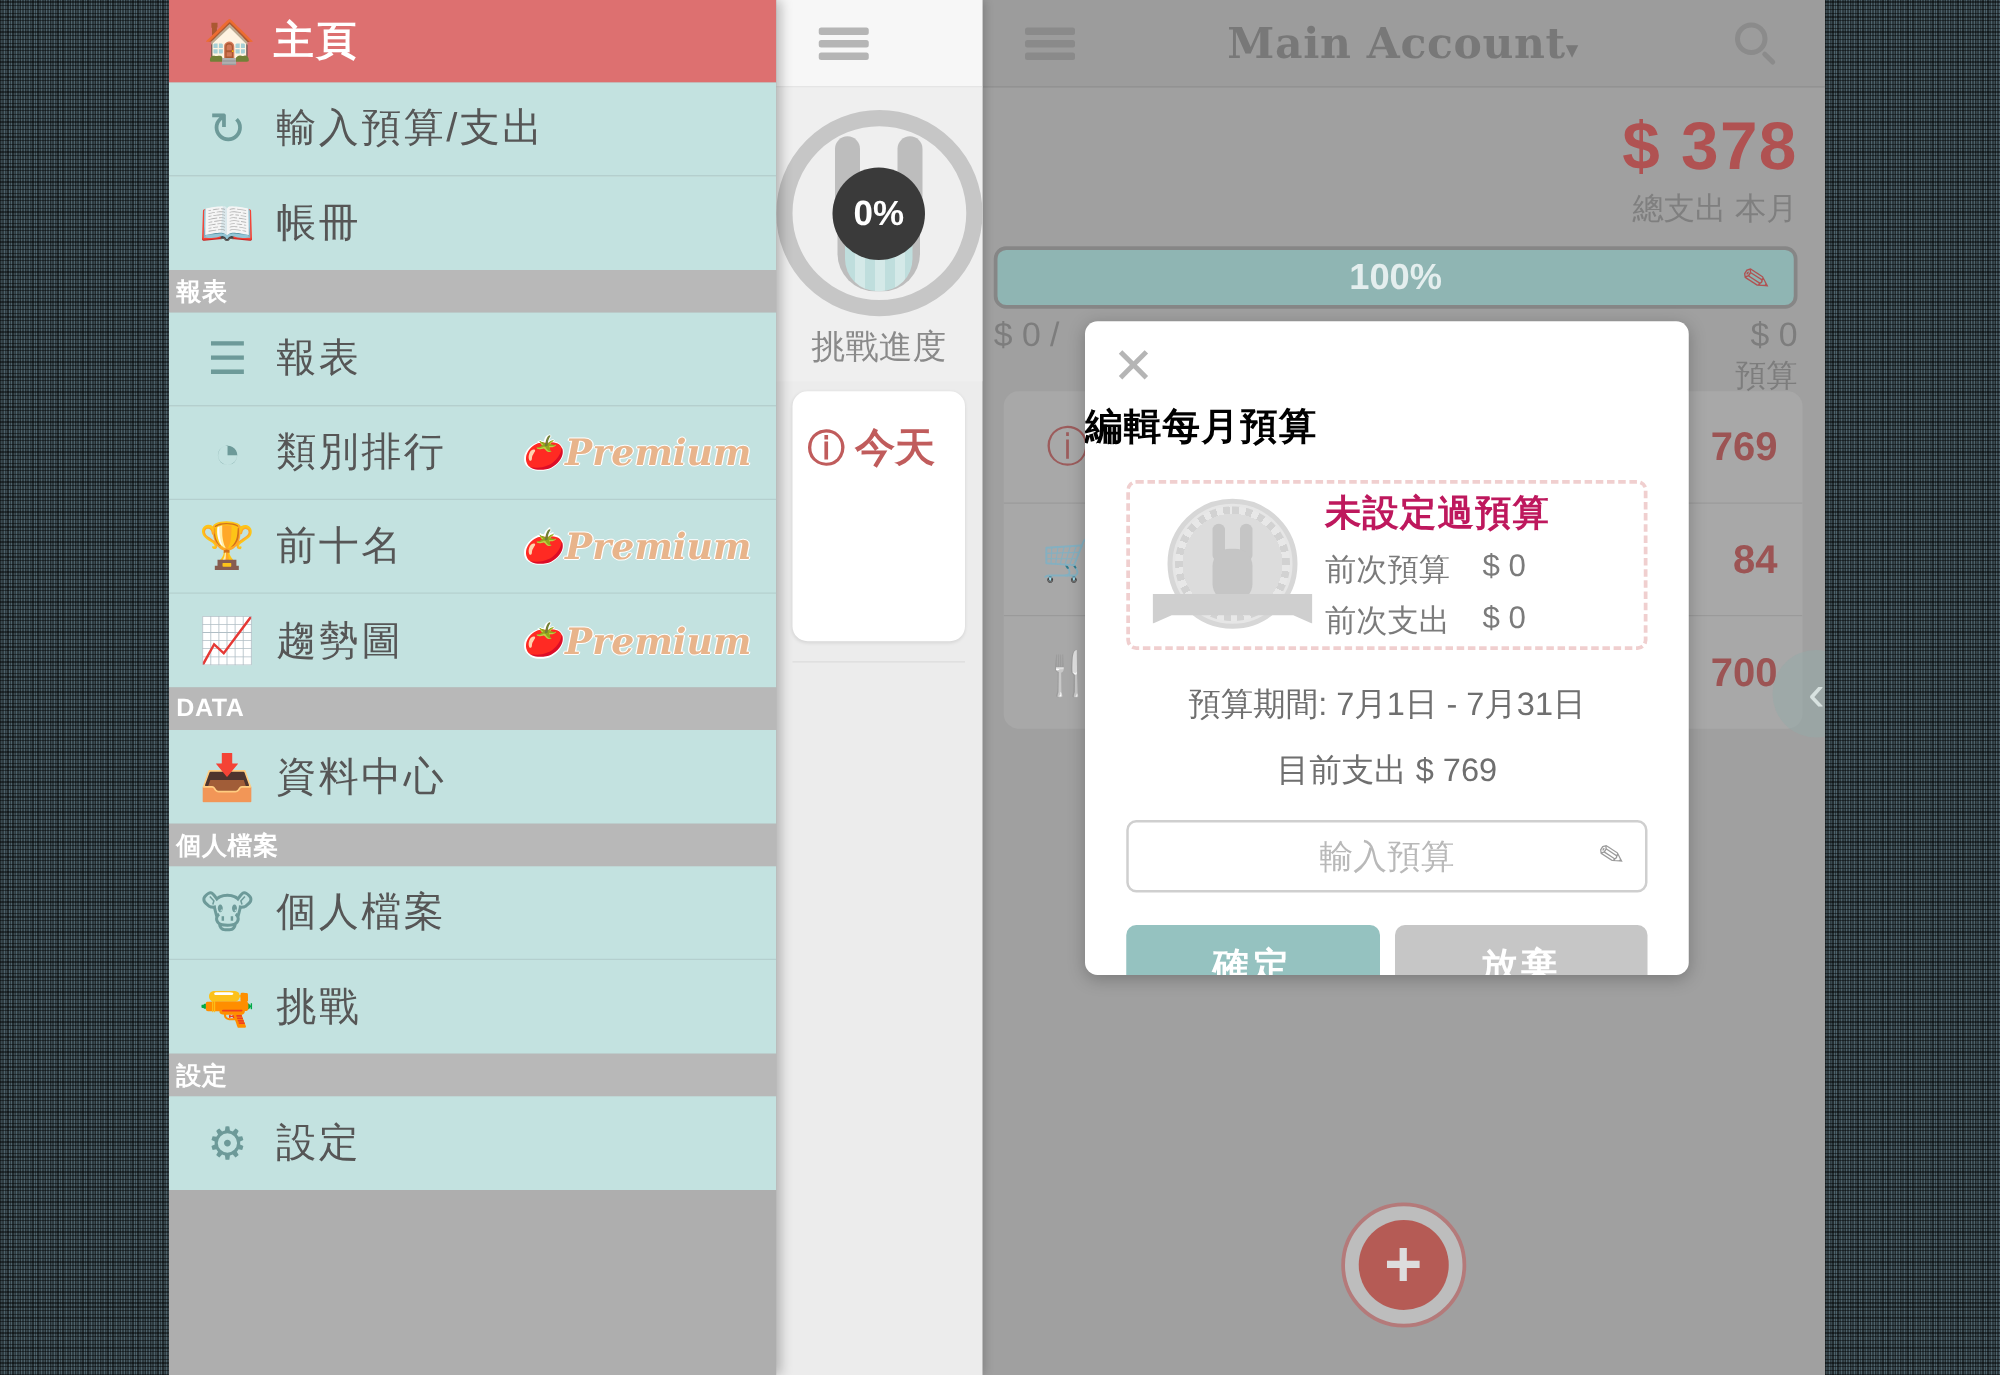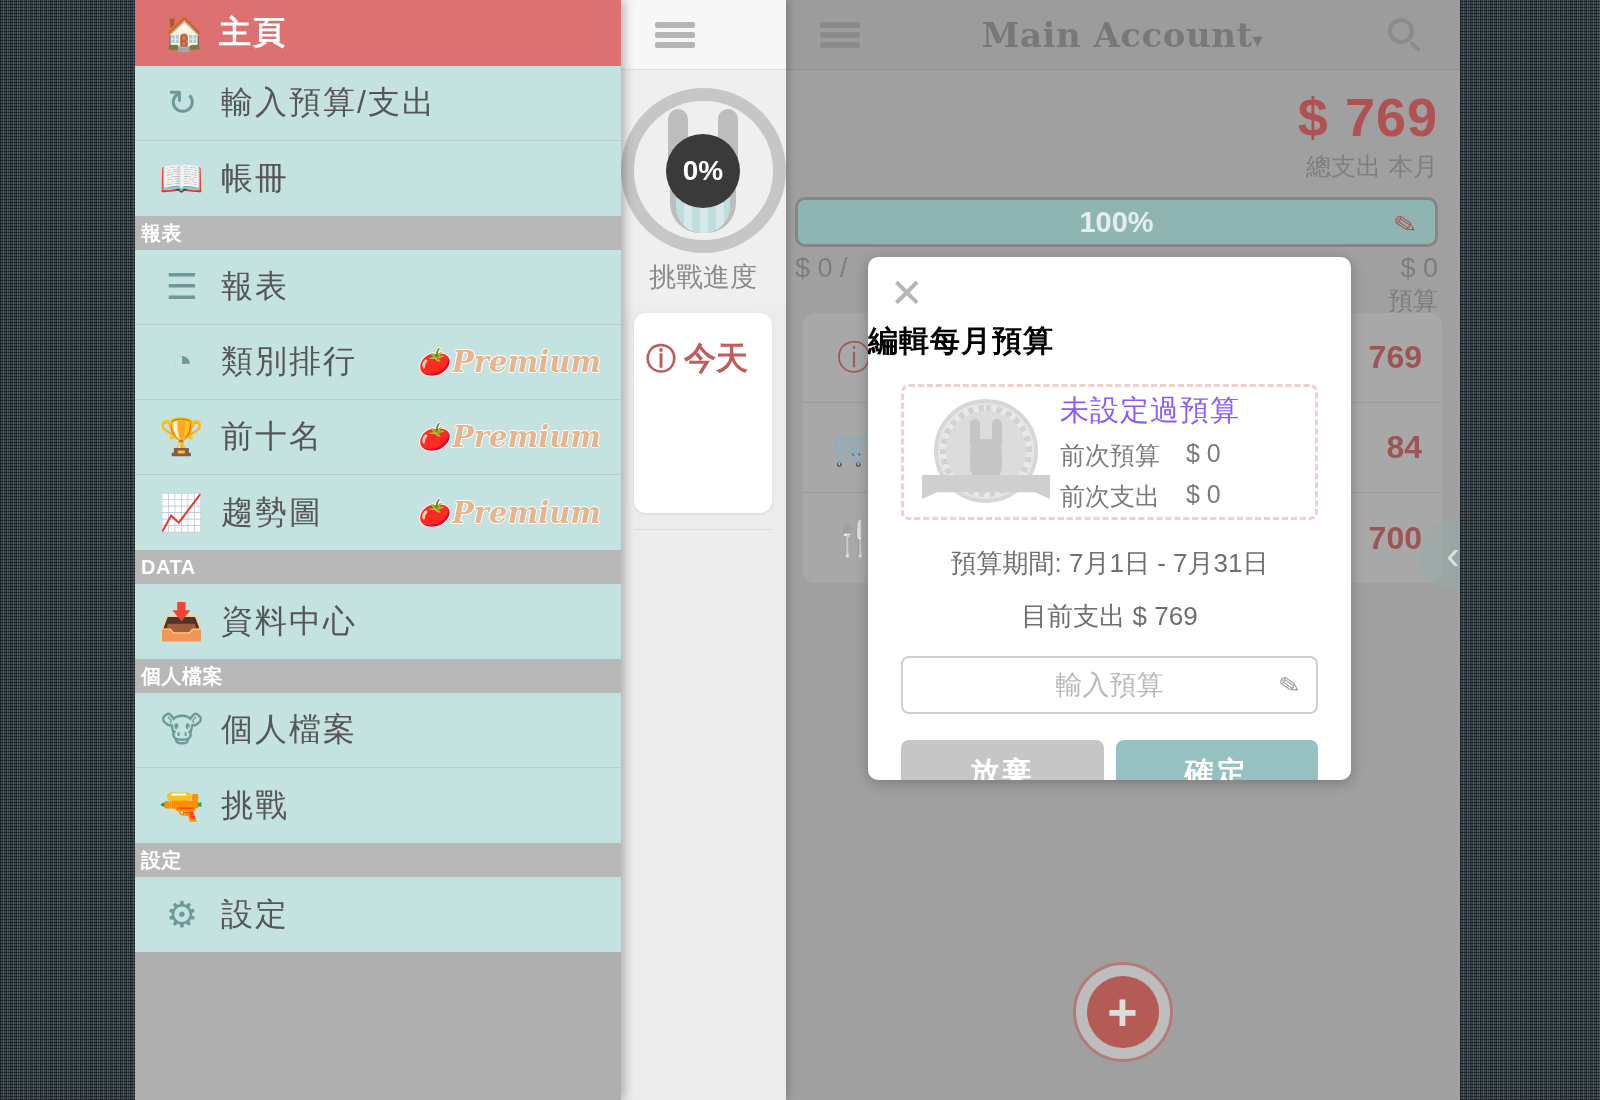--- a/index.html
+++ b/index.html
@@ -244,21 +244,21 @@
   }
   .badge-medal .mini-bunny .e { position:absolute;top:0;width:10px;height:30px;border-radius:5px;background:#c5c5c5;}
   .badge-medal .mini-bunny .e.l{left:2px;} .badge-medal .mini-bunny .e.r{right:2px;}
   .badge-medal .mini-bunny .b { position:absolute;top:20px;left:2px;right:2px;bottom:0;border-radius:14px;background:#c5c5c5;}
   .badge-medal .ribbon {
     position:absolute; left:2px; bottom:8px; width:128px;height:24px;
     background:#cfcfcf;
     clip-path: polygon(0 0,100% 0,100% 100%,88% 72%,12% 72%,0 100%);
   }
   .badge-text { padding-left:8px; }
-  .badge-head { font-size:29px; color:#8b5cf6; font-weight:400; letter-spacing:1px; }
+  .badge-head { font-size:29px; color:#be185d; font-weight:700; letter-spacing:1px; }
   .badge-line { font-size:25px; color:#7b7b7b; margin-top:8px; display:flex; }
   .badge-line .k { width:126px; }
   .badge-line .v { }
 
   .modal-period { text-align:center; margin-top:26px; font-size:26px; color:#6f6f6f;}
   .modal-current { text-align:center; margin-top:18px; font-size:26px; color:#6f6f6f;}
 
   .budget-input {
     margin:22px 33px 0 33px; height:58px;
     border:2px solid #cfcfcf; border-radius:8px;
@@ -301,21 +301,21 @@
         <span>Main Account</span><span class="caret">▾</span>
       </div>
       <div class="search-icon">
         <div class="ring"></div>
           <div class="stem"></div>
       </div>
     </div>
 
     <div class="summary">
       <div class="summary-right">
-        <div class="big-amount">$ 769</div>
+        <div class="big-amount">$ 378</div>
         <div class="sub-label">總支出 本月</div>
         <div class="budget-bar">
           <span class="pct">100%</span>
           <span class="pencil">✎</span>
         </div>
         <div class="budget-nums">
           <span>$ 0 /</span>
           <span>$ 0</span>
         </div>
         <div class="budget-sub">預算</div>
@@ -474,18 +474,18 @@
 
     <div class="modal-period">預算期間: 7月1日 - 7月31日</div>
     <div class="modal-current">目前支出 $ 769</div>
 
     <div class="budget-input">
       <input type="text" placeholder="輸入預算" style="">
       <span class="pencil">✎</span>
     </div>
 
     <div class="modal-actions">
+      <button class="btn btn-confirm">確定</button>
       <button class="btn btn-cancel">放棄</button>
-      <button class="btn btn-confirm">確定</button>
     </div>
   </div>
 
 </div>
 
 </body></html>

